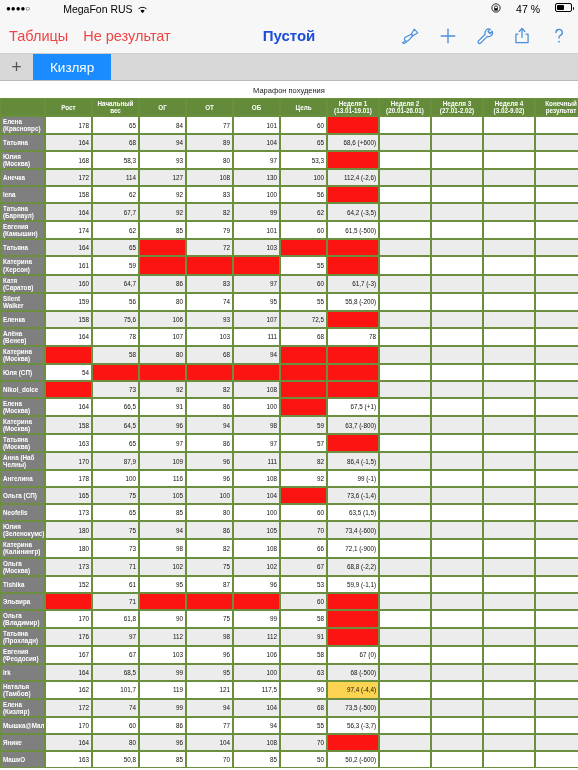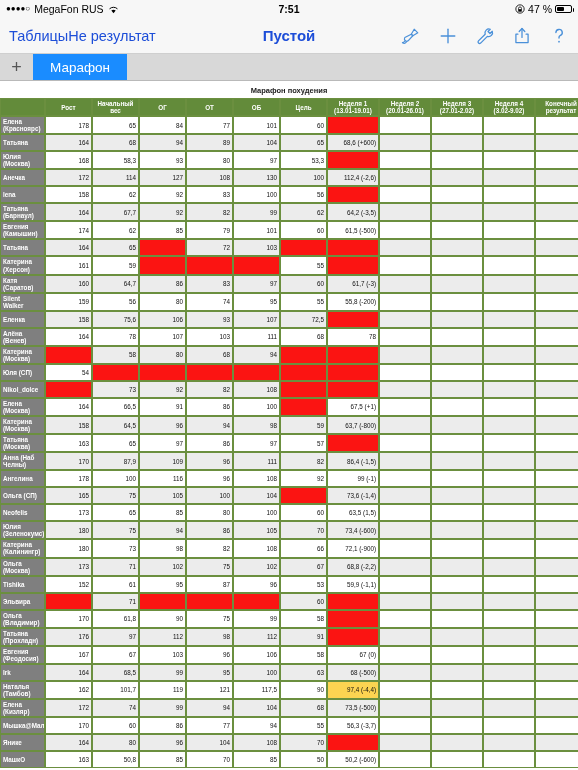--- a/index.html
+++ b/index.html
@@ -13,29 +13,29 @@
   #status-bar{
     height:18px; width:100%;
     background:#f7f7f7;
     display:flex; align-items:center;
     font-size:10.5px; color:#000;
     padding:0 6px;
     position:relative;
   }
   #carrier-block{ display:flex; align-items:center; gap:4px; }
   .dots{ letter-spacing:0px; font-size:8px; line-height:1; }
-  #carrier-name{ font-size:10.5px; }
+  #carrier-name{ font-size:10.5px;margin-left:29px; }
   #wifi-icon{ display:inline-block; width:11px; height:9px; position:relative; }
   #wifi-icon svg{ display:block; }
   #clock{
     position:absolute; left:0; right:0; text-align:center;
     font-size:10.5px; font-weight:bold; pointer-events:none;
   }
   #status-right{
-    margin-left:auto; display:flex; align-items:center; gap:3px; z-index:2;
+    margin-left:auto; display:flex; gap:15px; z-index:2;
   }
   #batt-pct{ font-size:10.5px; }
   #batt-shell{
     width:17px; height:8.5px; border:1px solid #000; border-radius:2px;
     position:relative; display:inline-block;
   }
   #batt-shell:after{
     content:""; position:absolute; right:-3px; top:2.5px;
     width:1.5px; height:3.5px; background:#000; border-radius:0 1px 1px 0;
   }
@@ -45,23 +45,23 @@
   
   #nav-bar{
     height:36px; width:100%;
     background:#f7f7f7;
     border-bottom:1px solid #cfcfcf;
     display:flex; align-items:center;
     padding:0 9px;
     position:relative;
   }
   .nav-btn{
-    color:#1d4ed8; font-size:14.5px; background:none; border:none;
+    color:#ef4444; font-size:14.5px; background:none; border:none;
     font-family:"Liberation Sans", sans-serif; cursor:pointer;
-    padding:0 0 0 0; white-space:nowrap;
+    padding:0 15px 0 0; white-space:nowrap;
   }
   #nav-title{
     position:absolute; left:0; right:0; text-align:center;
     font-size:15px; font-weight:bold; color:#1d4ed8; pointer-events:none;
   }
   #nav-icons{ margin-left:auto; display:flex; align-items:center; gap:17px; z-index:2; }
   .nav-icon{ width:20px;height:20px; cursor:pointer; display:block; }
   .nav-icon svg{ display:block; }
 
   
@@ -82,21 +82,21 @@
   }
 
   
   #sheet{
     width:100%; height:calc(770px - 18px - 36px - 27px);
     background:#fff; overflow:hidden;
     padding-top:3px;
   }
   #sheet-title{
     text-align:center; font-size:7.5px; color:#222;
-    font-weight:700; padding:2px 0 3px 0;
+    font-weight:400; padding:2px 0 3px 0;
   }
   table#grid{
     border-collapse:separate; border-spacing:0;
     margin:0 auto;
     width:558px;
     table-layout:fixed;
   }
   table#grid td, table#grid th{
     border:0.8px solid #6b8f3f;
     font-size:6.3px;
@@ -135,21 +135,20 @@
   <div id="carrier-block">
     <span class="dots">●●●●○</span>
     <span id="carrier-name">MegaFon RUS</span>
     <span id="wifi-icon">
       <svg viewBox="0 0 12 10" width="11" height="9">
           <path d="M6 9.2 L3.6 6.2 A3.8 3.8 0 0 1 8.4 6.2 Z" fill="#000"></path>
           <path d="M1.6 4.3 A6.4 6.4 0 0 1 10.4 4.3" stroke="#000" stroke-width="1.1" fill="none"></path>
         </svg>
     </span>
   </div>
-  <div id="clock">7:51</div>
   <div id="status-right">
     <span id="lock-icon">
       <svg viewBox="0 0 12 12" width="10" height="10">
           <circle cx="6" cy="6" r="5" fill="none" stroke="#000" stroke-width="1"></circle>
           <path d="M4.2 6.6 v-1.3 a1.8 1.8 0 0 1 3.6 0 v1.3" fill="none" stroke="#000" stroke-width=".9"></path>
           <rect x="3.9" y="6.2" width="4.2" height="3" fill="#000"></rect>
         </svg>
     </span>
     <span id="batt-pct">47 %</span>
     <span id="batt-shell">
@@ -192,21 +191,21 @@
       <svg viewBox="0 0 22 22" width="20" height="20" fill="none" stroke="#4a90d9" stroke-width="1.5" stroke-linecap="round" stroke-linejoin="round">
         <path d="M7.6 7.2 a3.5 3.5 0 1 1 4.6 3.4 c-.9.4-1.2 1-1.2 2 v.6"></path>
         <circle cx="11" cy="17.2" r=".95" fill="#4a90d9" stroke="none"></circle>
       </svg>
     </span>
   </div>
 </div>
 
 <div id="tab-bar">
   <div id="add-sheet">+</div>
-  <div class="sheet-tab">Марафон</div>
+  <div class="sheet-tab">Кизляр</div>
 </div>
 
 <div id="sheet">
   <div id="sheet-title">Марафон похудения</div>
   <table id="grid">
     <colgroup>
       <col class="c0">
         <col class="cw">
         <col class="cw">
         <col class="cw">

